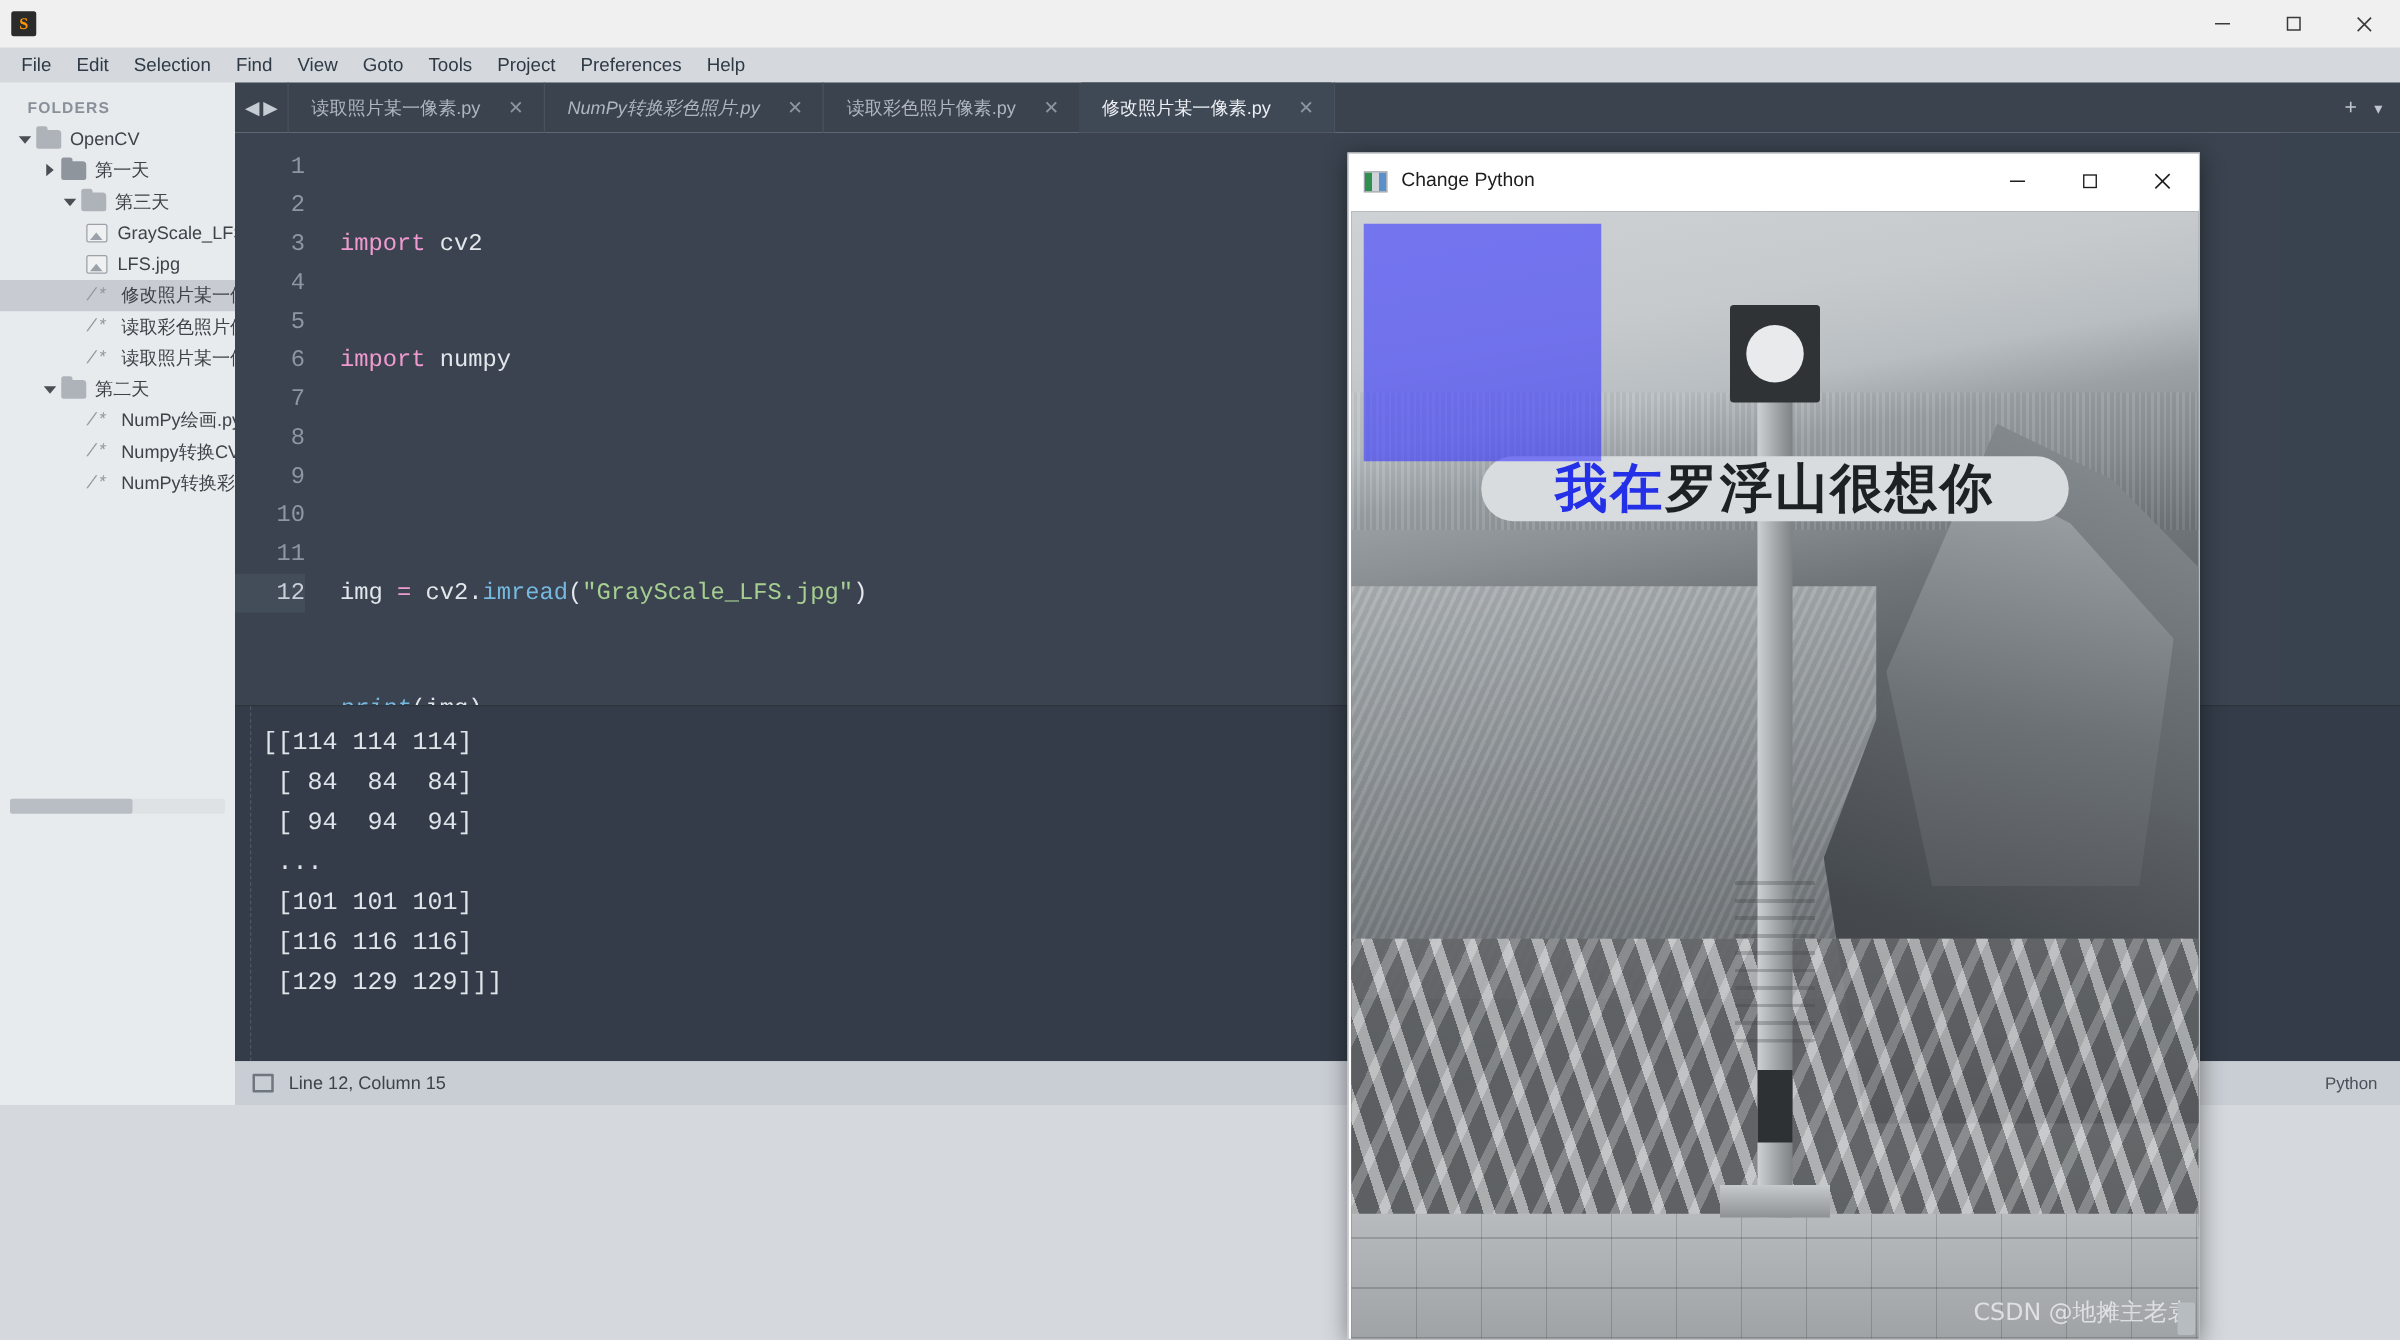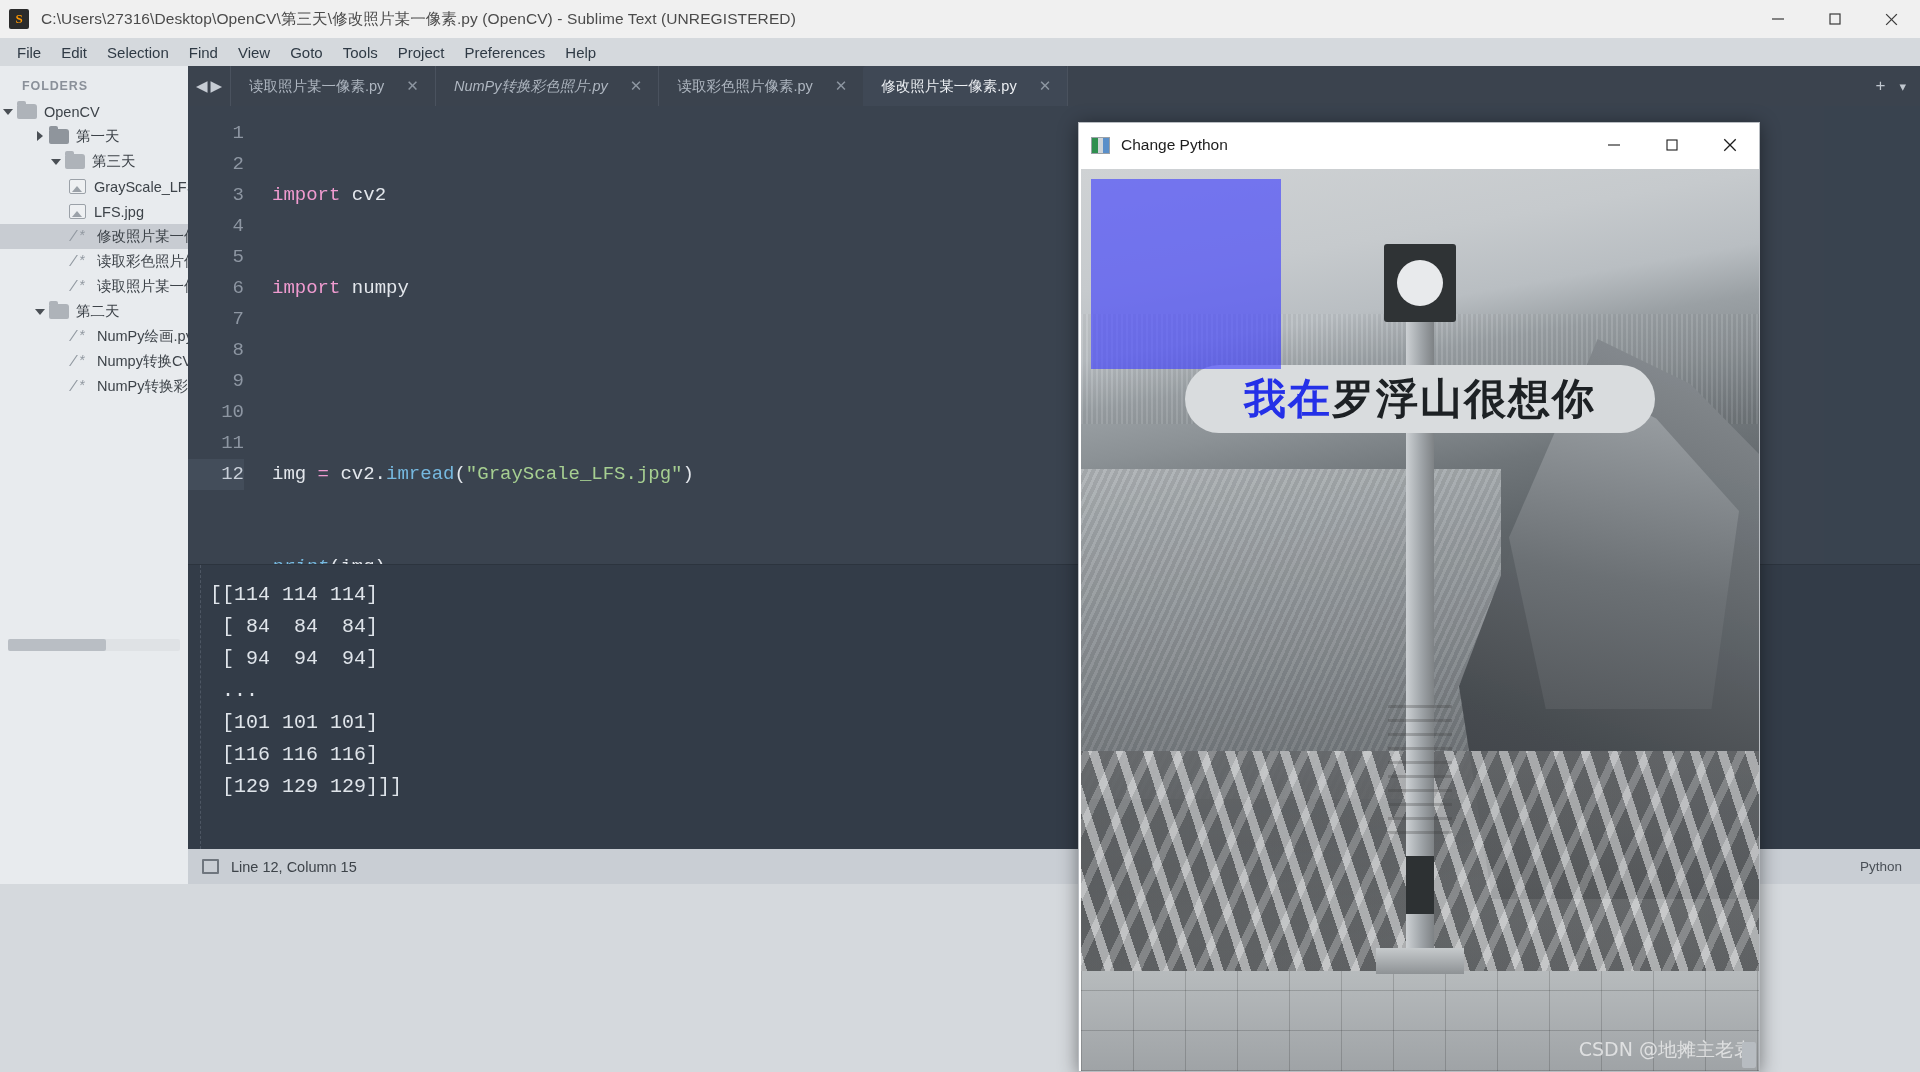--- a/index.html
+++ b/index.html
@@ -333,21 +333,21 @@
     width: 46px; height: 46px; border-radius: 50%; background: #e8eaec;
   }
   .post .panel-icons {
     position: absolute; left: -18px; top: 420px; width: 64px; height: 130px;
     background: linear-gradient(180deg,#d2d6d9,#aeb2b5);
     border-radius: 3px;
     background-image: repeating-linear-gradient(0deg, rgba(60,60,60,.28) 0 3px, rgba(0,0,0,0) 3px 14px);
   }
   .signboard {
     position: absolute; left: 50%; transform: translateX(-50%);
-    top: 196px; width: 470px; height: 68px;
+    top: 196px; width: 470px; height: 52px;
     background: #d9dcde; border-radius: 36px;
     display: flex; align-items: center; justify-content: center;
     font-family: "DejaVu Sans", sans-serif;
     font-size: 42px; font-weight: bold; color: #1d2124;
     letter-spacing: 2px; white-space: nowrap;
   }
   .signboard .blue-part { color: #2430e8; }
   .signboard2 {
     position: absolute; left: 50%; transform: translateX(-50%);
     top: 416px; width: 330px; height: 62px;
@@ -380,21 +380,20 @@
   .cv-scroll-corner {
     position: absolute; right: 3px; bottom: 3px; width: 14px; height: 26px;
     background: #b7bcc1; border-radius: 2px;
   }
 </style>
 </head>
 <body>
 
 <div class="titlebar">
   <div class="tb-logo">S</div>
-  <div class="tb-title">C:\Users\27316\Desktop\OpenCV\第三天\修改照片某一像素.py (OpenCV) - Sublime Text (UNREGISTERED)</div>
   <div class="tb-controls">
     <div class="tb-btn">
       <svg width="14" height="14" viewBox="0 0 14 14">
           <line x1="1" y1="7" x2="13" y2="7" stroke="currentColor" stroke-width="1.2"></line>
         </svg>
     </div>
     <div class="tb-btn">
       <svg width="14" height="14" viewBox="0 0 14 14">
           <rect x="2" y="2" width="10" height="10" fill="none" stroke="currentColor" stroke-width="1.2"></rect>
         </svg>
@@ -419,21 +418,21 @@
   <div class="menu-item">Project</div>
   <div class="menu-item">Preferences</div>
   <div class="menu-item">Help</div>
 </div>
 
 <div class="body-wrap">
 
   <div class="sidebar">
     <div class="folders-label">FOLDERS</div>
     <div id="tree-host">
-        <div class="tree-row" style="padding-left: 2px;">
+        <div class="tree-row" style="padding-left: 14px;">
           <span class="arrow down"></span>
           <span class="folder-ico open"></span>
           <span>OpenCV</span>
         </div>
         <div class="tree-row" style="padding-left: 34px;">
           <span class="arrow right"></span>
           <span class="folder-ico closed"></span>
           <span>第一天</span>
         </div>
         <div class="tree-row" style="padding-left: 50px;">

